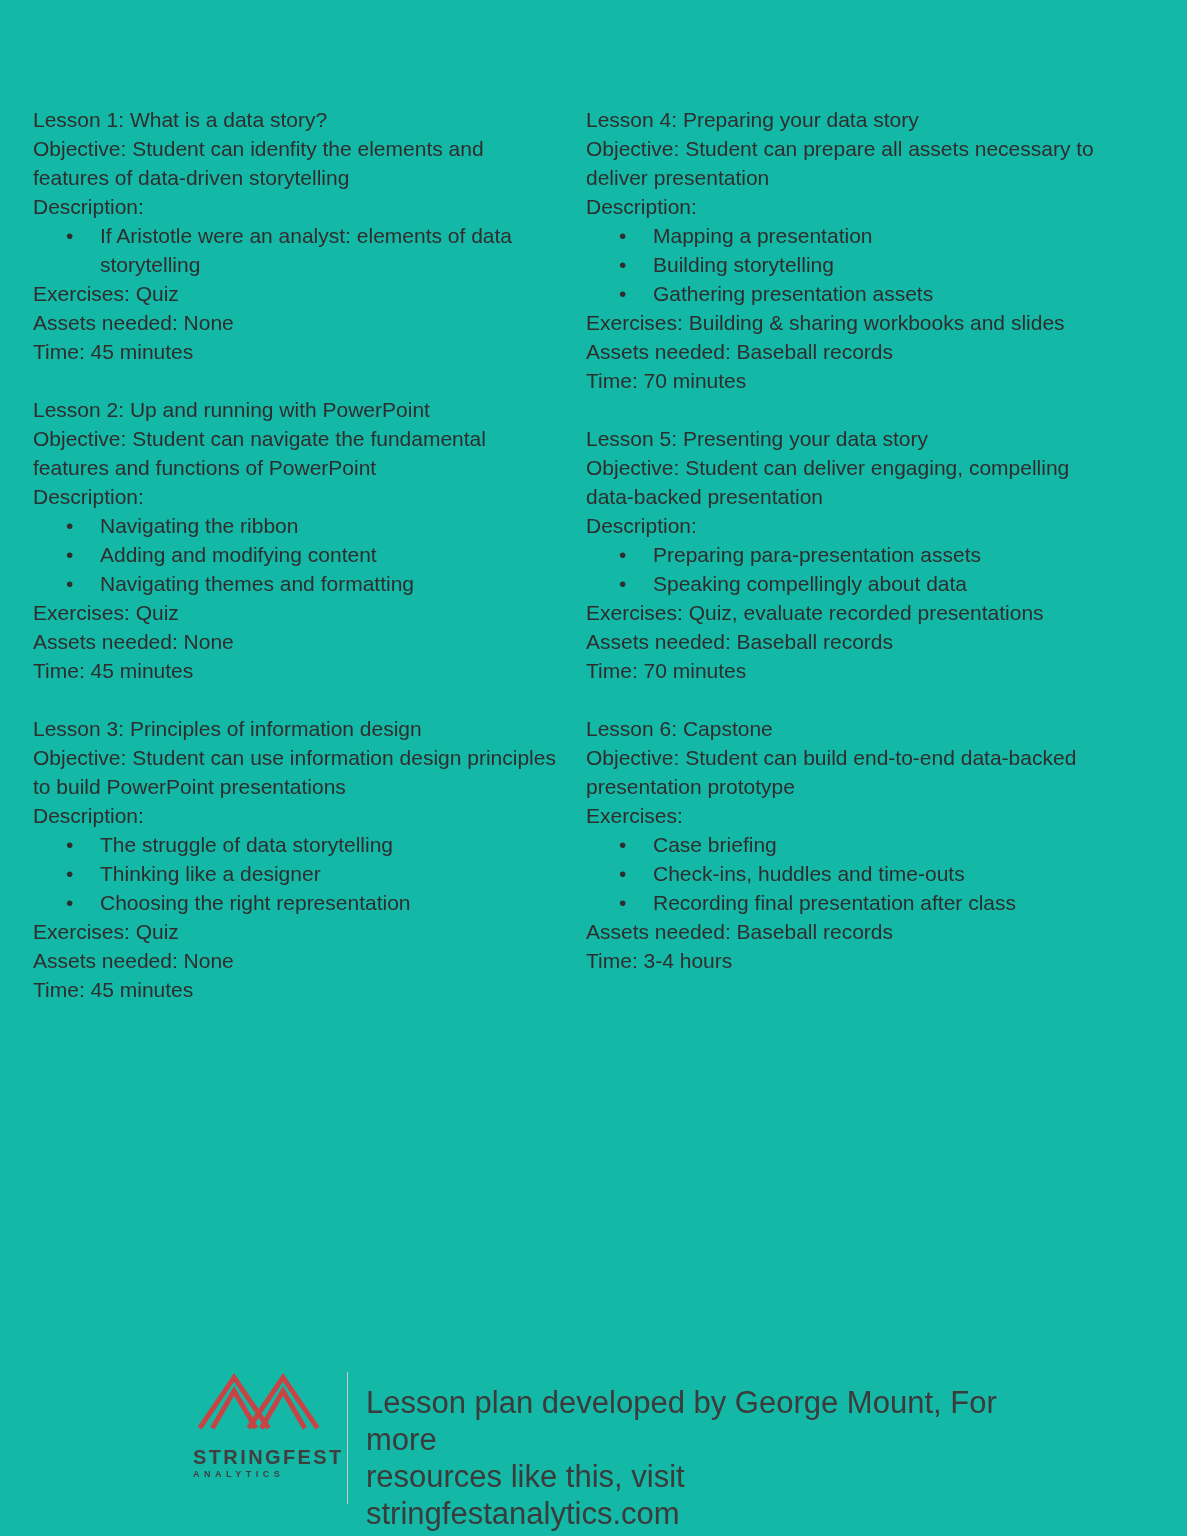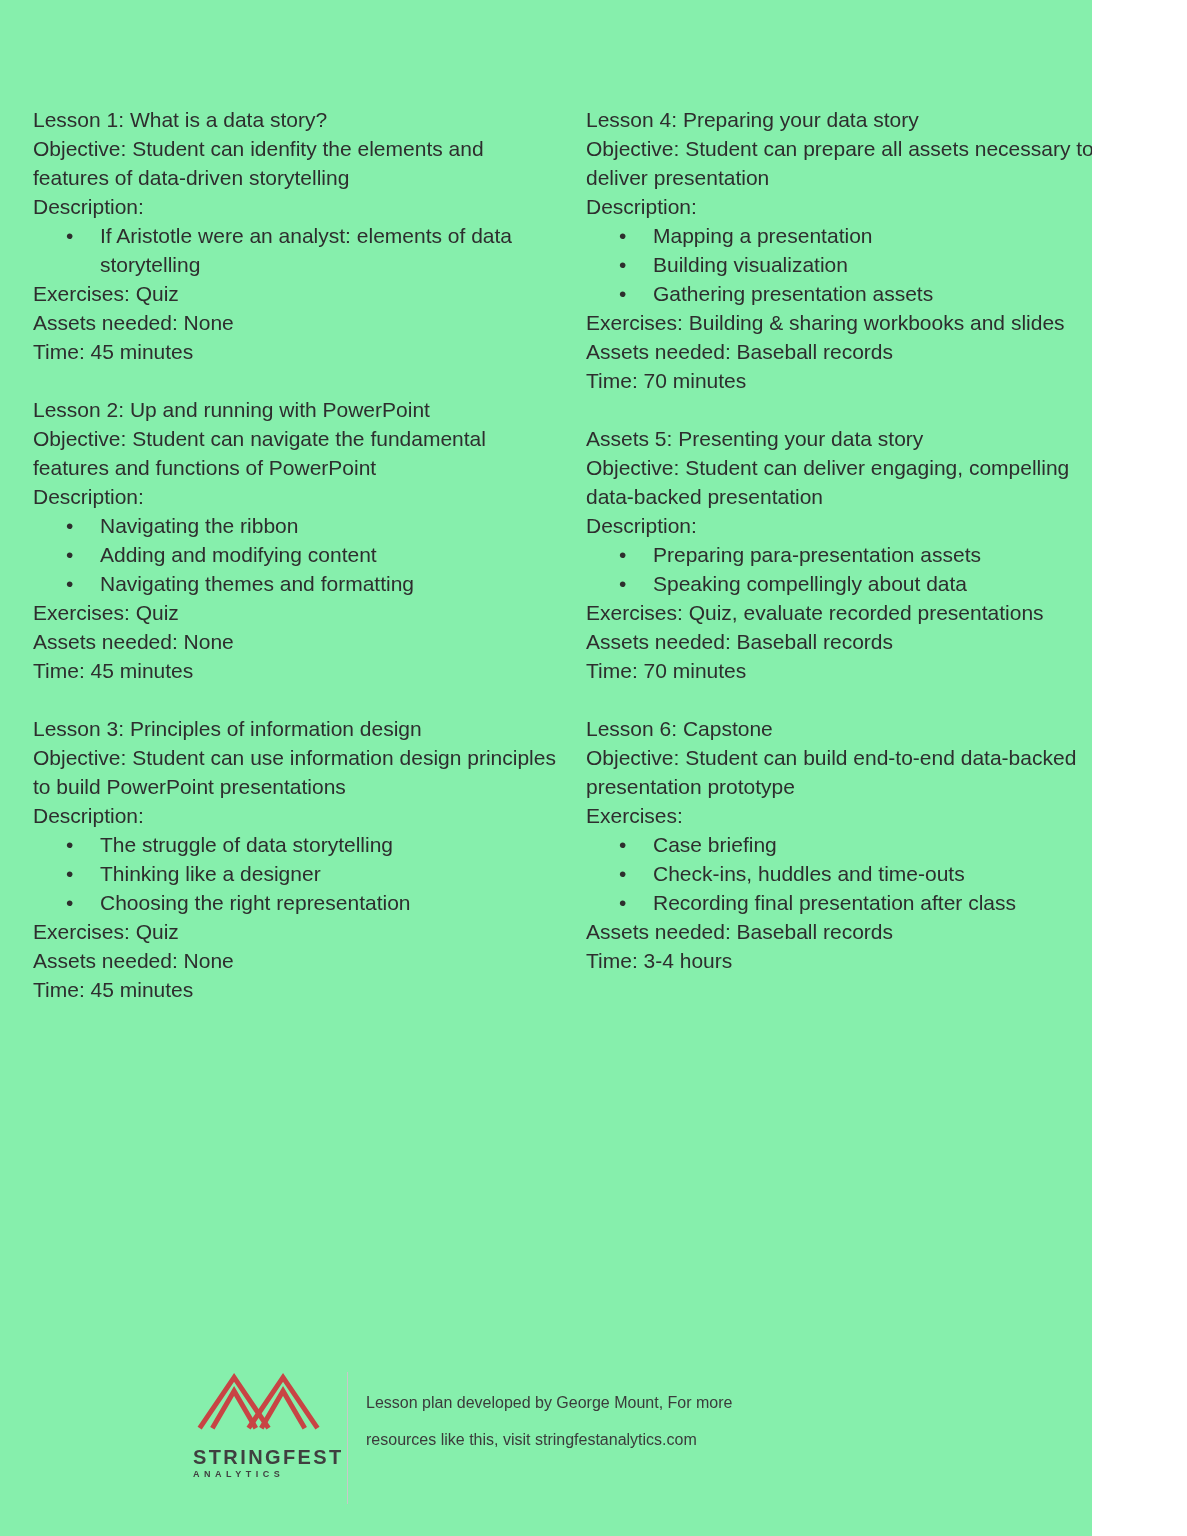--- a/index.html
+++ b/index.html
@@ -1,20 +1,20 @@
 <!DOCTYPE html>
 <html><head>
 <meta charset="utf-8">
 <style>
   html, body { margin: 0; padding: 0; background: #ffffff; }
   .page {
     position: relative;
-    width: 1092px;
+    width: 1187px;
     height: 1536px;
-    background: #86efac;
+    background: #14b8a6;
     font-family: "Liberation Sans", sans-serif;
     font-size: 21px;
     line-height: 29px;
     color: #2e2e2e;
     overflow: hidden;
   }
   .col { position: absolute; top: 105px; }
   .col-left  { left: 33px;  width: 525px; }
   .col-right { left: 586px; width: 520px; }
   .lesson { margin-bottom: 29px; }
@@ -56,21 +56,21 @@
   }
   .footer-divider {
     width: 1px;
     height: 132px;
     background: #c9c9c9;
     margin-left: 10px;
   }
   .footer-note {
     margin-left: 18px;
     padding-top: 12px;
-    font-size: 16px;
+    font-size: 31px;
     line-height: 37px;
     color: #3b3b3b;
     width: 640px;
   }
 </style>
 </head>
 <body>
 
 <div class="page">
 
@@ -106,28 +106,28 @@
         <div class="line">Assets needed: None</div>
         <div class="line">Time: 45 minutes</div>
       </div>
     </div>
   <div class="col col-right" id="col-right">
       <div class="lesson">
         <div class="lesson-title">Lesson 4: Preparing your data story</div>
         <div class="line">Objective: Student can prepare all assets necessary to deliver presentation</div>
         <div class="line">Description:</div>
         <div class="bullet"><span class="bullet-text">Mapping a presentation</span></div>
-        <div class="bullet"><span class="bullet-text">Building visualization</span></div>
+        <div class="bullet"><span class="bullet-text">Building storytelling</span></div>
         <div class="bullet"><span class="bullet-text">Gathering presentation assets</span></div>
         <div class="line">Exercises: Building &amp; sharing workbooks and slides</div>
         <div class="line">Assets needed: Baseball records</div>
         <div class="line">Time: 70 minutes</div>
       </div>
       <div class="lesson">
-        <div class="lesson-title">Assets 5: Presenting your data story</div>
+        <div class="lesson-title">Lesson 5: Presenting your data story</div>
         <div class="line">Objective: Student can deliver engaging, compelling data-backed presentation</div>
         <div class="line">Description:</div>
         <div class="bullet"><span class="bullet-text">Preparing para-presentation assets</span></div>
         <div class="bullet"><span class="bullet-text">Speaking compellingly about data</span></div>
         <div class="line">Exercises: Quiz, evaluate recorded presentations</div>
         <div class="line">Assets needed: Baseball records</div>
         <div class="line">Time: 70 minutes</div>
       </div>
       <div class="lesson">
         <div class="lesson-title">Lesson 6: Capstone</div>

